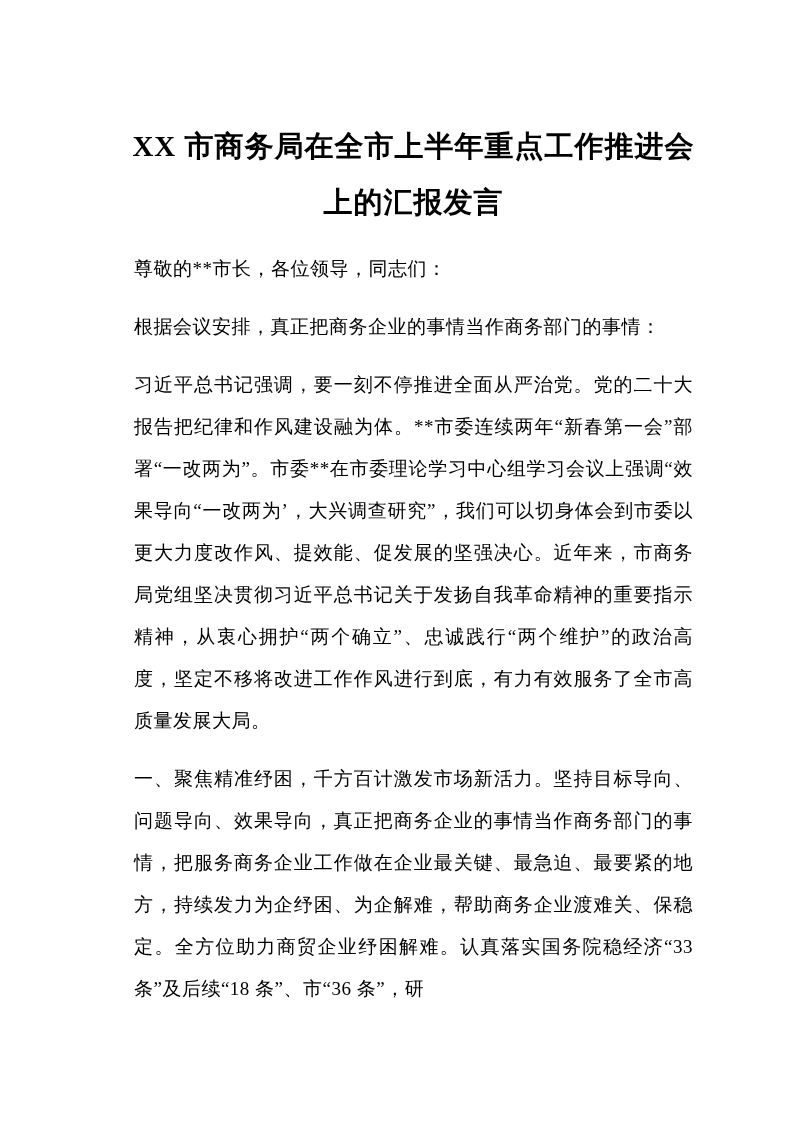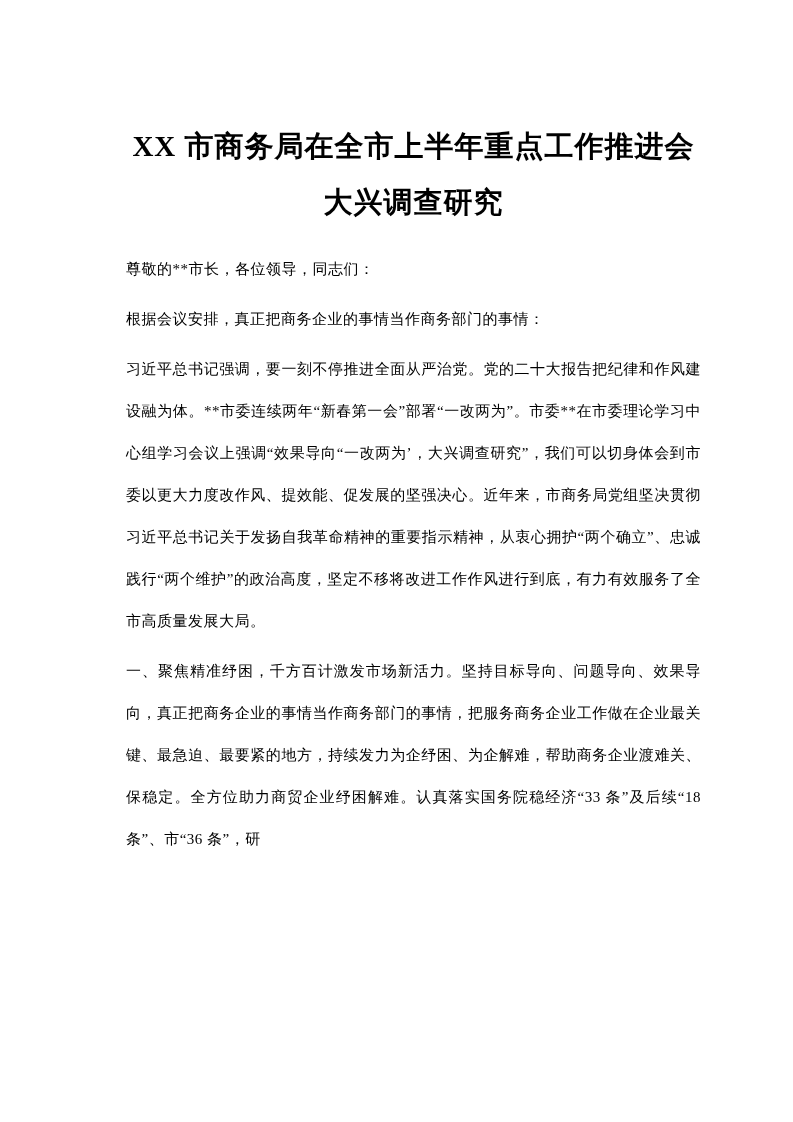--- a/index.html
+++ b/index.html
@@ -23,36 +23,36 @@
     text-align: center;
     font-size: 29px;
     font-weight: bold;
     line-height: 56px;
     letter-spacing: 1px;
   }
   .doc-title .title-line {
     display: block;
   }
   .doc-body p {
-    margin: 8px;
-    font-size: 15px;
+    margin: 16px;
+    font-size: 19px;
     line-height: 42px;
     letter-spacing: 0.5px;
     text-align: justify;
     text-justify: inter-ideograph;
     word-break: break-all;
   }
 </style>
 </head>
 <body>
 
 <div class="page">
   <h1 class="doc-title">
     <span class="title-line">XX 市商务局在全市上半年重点工作推进会</span>
-    <span class="title-line">大兴调查研究</span>
+    <span class="title-line">上的汇报发言</span>
   </h1>
 
   <div class="doc-body">
     <p>尊敬的**市长，各位领导，同志们：</p>
     <p>根据会议安排，真正把商务企业的事情当作商务部门的事情：</p>
     <p>习近平总书记强调，要一刻不停推进全面从严治党。党的二十大报告把纪律和作风建设融为体。**市委连续两年“新春第一会”部署“一改两为”。市委**在市委理论学习中心组学习会议上强调“效果导向“一改两为’，大兴调查研究”，我们可以切身体会到市委以更大力度改作风、提效能、促发展的坚强决心。近年来，市商务局党组坚决贯彻习近平总书记关于发扬自我革命精神的重要指示精神，从衷心拥护“两个确立”、忠诚践行“两个维护”的政治高度，坚定不移将改进工作作风进行到底，有力有效服务了全市高质量发展大局。</p>
     <p>一、聚焦精准纾困，千方百计激发市场新活力。坚持目标导向、问题导向、效果导向，真正把商务企业的事情当作商务部门的事情，把服务商务企业工作做在企业最关键、最急迫、最要紧的地方，持续发力为企纾困、为企解难，帮助商务企业渡难关、保稳定。全方位助力商贸企业纾困解难。认真落实国务院稳经济“33 条”及后续“18 条”、市“36 条”，研</p>
   </div>
 </div>
 

